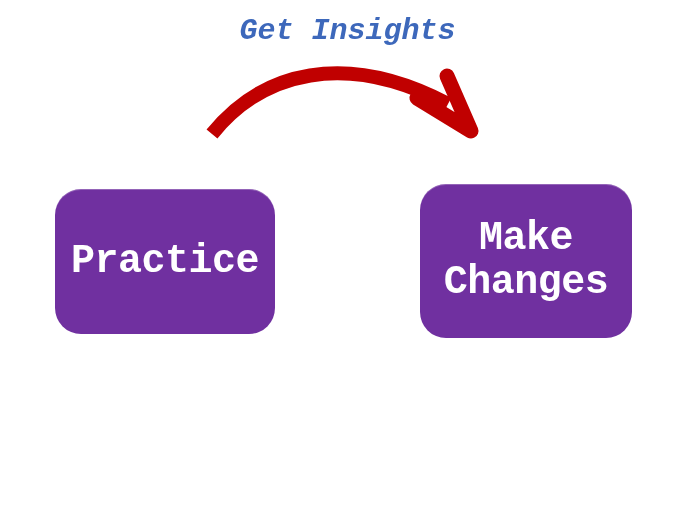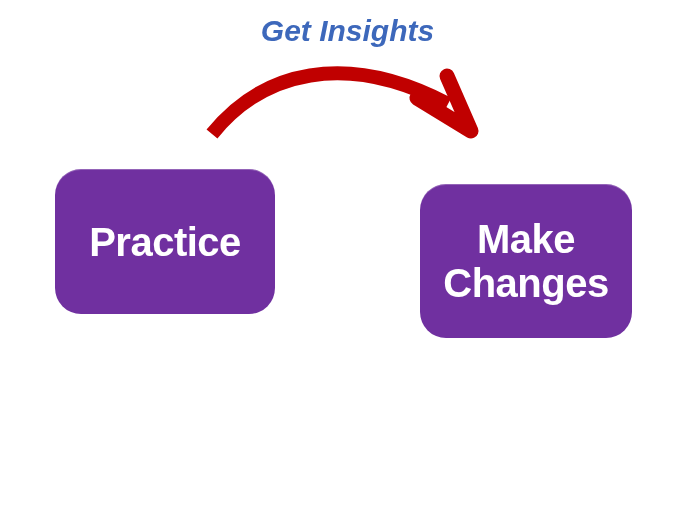--- a/index.html
+++ b/index.html
@@ -7,20 +7,21 @@
     padding: 0;
     background: #ffffff;
     font-family: "Liberation Sans", sans-serif;
   }
   .canvas {
     position: relative;
     width: 686px;
     height: 372px;
     background: var(--bg, #ffffff);
     overflow: hidden;
+    font-family: Liberation Mono, monospace;
   }
   .diagram-title {
     position: absolute;
     top: 14px;
     left: 160px;
     width: 375px;
     text-align: center;
     font-size: 30px;
     font-weight: bold;
     font-style: italic;
@@ -38,21 +39,21 @@
     text-align: center;
     color: var(--node-text, #ffffff);
     font-size: 40px;
     font-weight: bold;
     letter-spacing: -0.5px;
     line-height: 1.1;
     box-shadow: inset 0 1px 0 rgba(255,255,255,0.25);
   }
   .node-practice {
     left: 55px;
-    top: 169px;
+    top: 189px;
     width: 220px;
     height: 145px;
   }
   .node-make-changes {
     left: 420px;
     top: 184px;
     width: 212px;
     height: 154px;
     padding: 0 2px;
     box-sizing: border-box;

